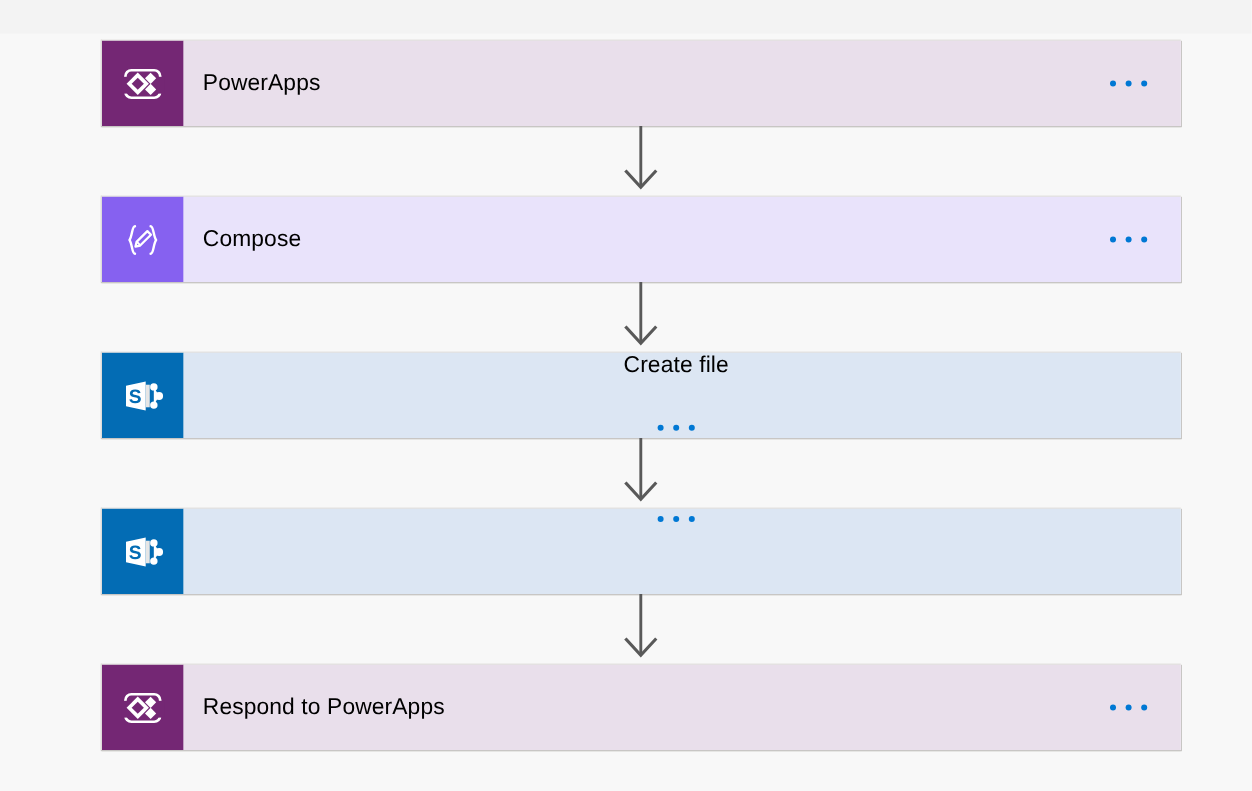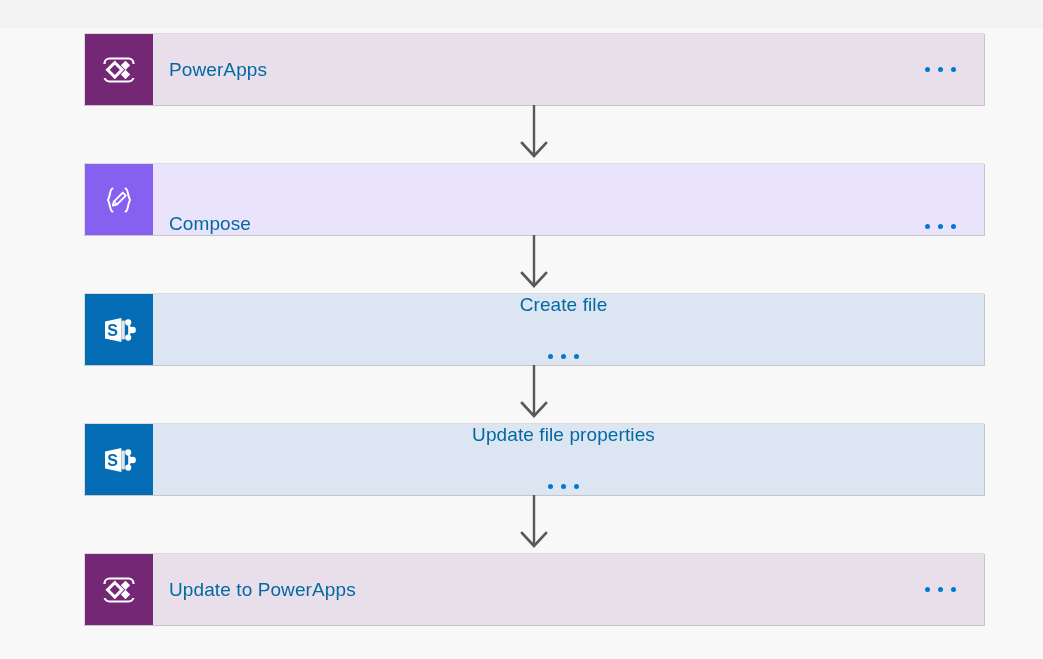--- a/index.html
+++ b/index.html
@@ -56,21 +56,21 @@
     flex: 1;
     display: flex;
     align-items: center;
     justify-content: space-between;
     padding-left: 16px;
     padding-right: 26px;
   }
 
   .card-title {
     font-size: 19px;
-    color: #0369a1;
+    color: #000000;
     letter-spacing: 0.1px;
     white-space: nowrap;
   }
 
   
   .ellipsis {
     display: flex;
     align-items: center;
     gap: 8px;
     cursor: pointer;
@@ -82,21 +82,21 @@
     height: 5px;
     border-radius: 50%;
     background: #0078d4;
   }
 
   
   .theme-powerapps .card-icon { background: #742774; }
   .theme-powerapps .card-body { background: #e9dfeb; }
 
   .theme-compose  .card-icon { background: #8661f0; }
-  .theme-compose  .card-body { background: #e9e3fb; align-items: flex-end; }
+  .theme-compose  .card-body { background: #e9e3fb; }
 
   .theme-sharepoint .card-icon { background: #036cb4; }
   .theme-sharepoint .card-body { background: #dce6f3; flex-direction: column; }
 
   
   .connector {
     height: 58px;
     width: 900px;
     display: flex;
     justify-content: center;
@@ -206,21 +206,20 @@
             <circle cx="29.2" cy="27.6" r="3.1"></circle>
             <circle cx="33.6" cy="20.0" r="3.3"></circle>
             <path d="M29.2 12.4 L33.6 20.0 L29.2 27.6 Z"></path>
           </g>
           <path d="M6.0 11.4 L22.4 8.0 L22.4 32.0 L6.0 28.6 Z" fill="#ffffff"></path>
           <rect x="22.4" y="10.6" width="3.4" height="18.8" fill="#e6e6e6"></rect>
           <text x="13.6" y="26.2" font-family="Liberation Sans, sans-serif" font-size="16" font-weight="bold" fill="#036cb4" text-anchor="middle">S</text>
         </svg>
       </div>
       <div class="card-body">
-        <div class="card-title">Update file properties</div>
         <div class="ellipsis">
           <i></i>
           <i></i>
           <i></i>
         </div>
       </div>
     </div>
     <div class="connector">
       <svg width="40" height="58" viewBox="0 0 40 58" aria-hidden="true">
         <line x1="20" y1="0" x2="20" y2="50" stroke="#595959" stroke-width="2.4"></line>
@@ -234,21 +233,21 @@
           <rect x="2" y="14" width="36" height="14" fill="#742774"></rect>
           <g fill="#ffffff">
             <rect x="9.2" y="13.2" width="13.2" height="13.2" transform="rotate(45 15.8 19.8)"></rect>
             <rect x="23.2" y="12.0" width="6.6" height="6.6" transform="rotate(45 26.5 15.3)"></rect>
             <rect x="23.2" y="21.2" width="6.6" height="6.6" transform="rotate(45 26.5 24.5)"></rect>
           </g>
           <rect x="12.2" y="16.2" width="7.2" height="7.2" transform="rotate(45 15.8 19.8)" fill="#742774"></rect>
         </svg>
       </div>
       <div class="card-body">
-        <div class="card-title">Update to PowerApps</div>
+        <div class="card-title">Respond to PowerApps</div>
         <div class="ellipsis">
           <i></i>
           <i></i>
           <i></i>
         </div>
       </div>
     </div>
   </div>
 
 </body></html>

